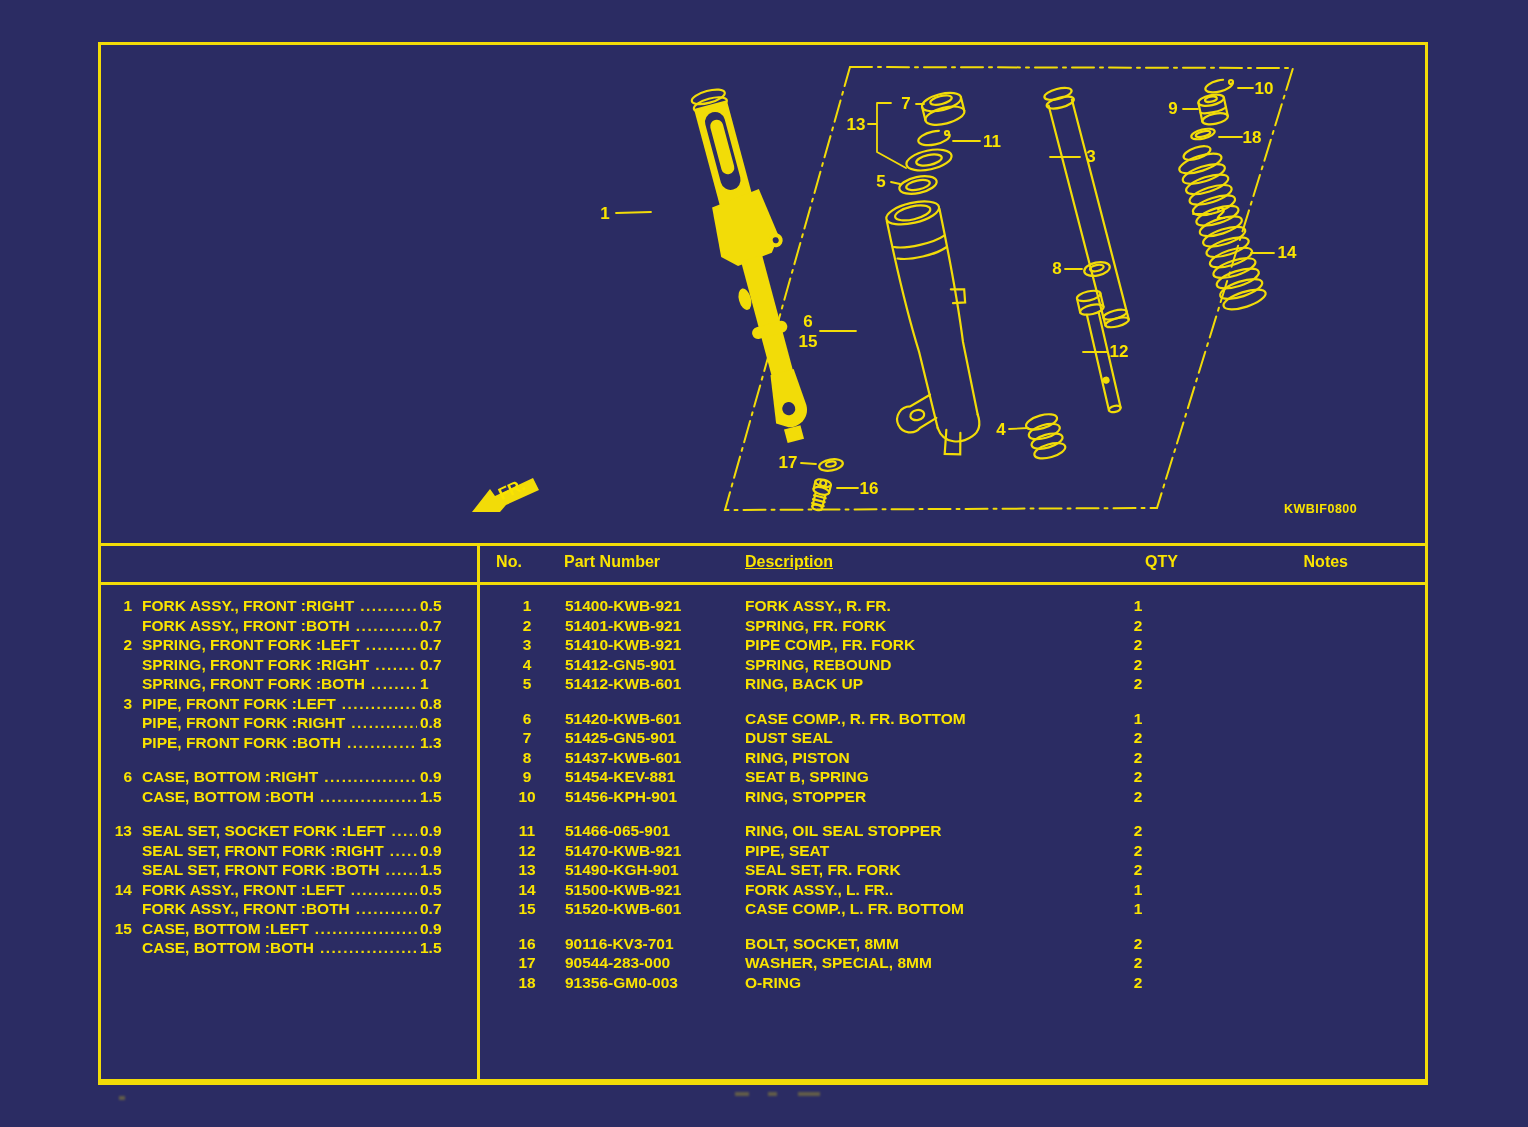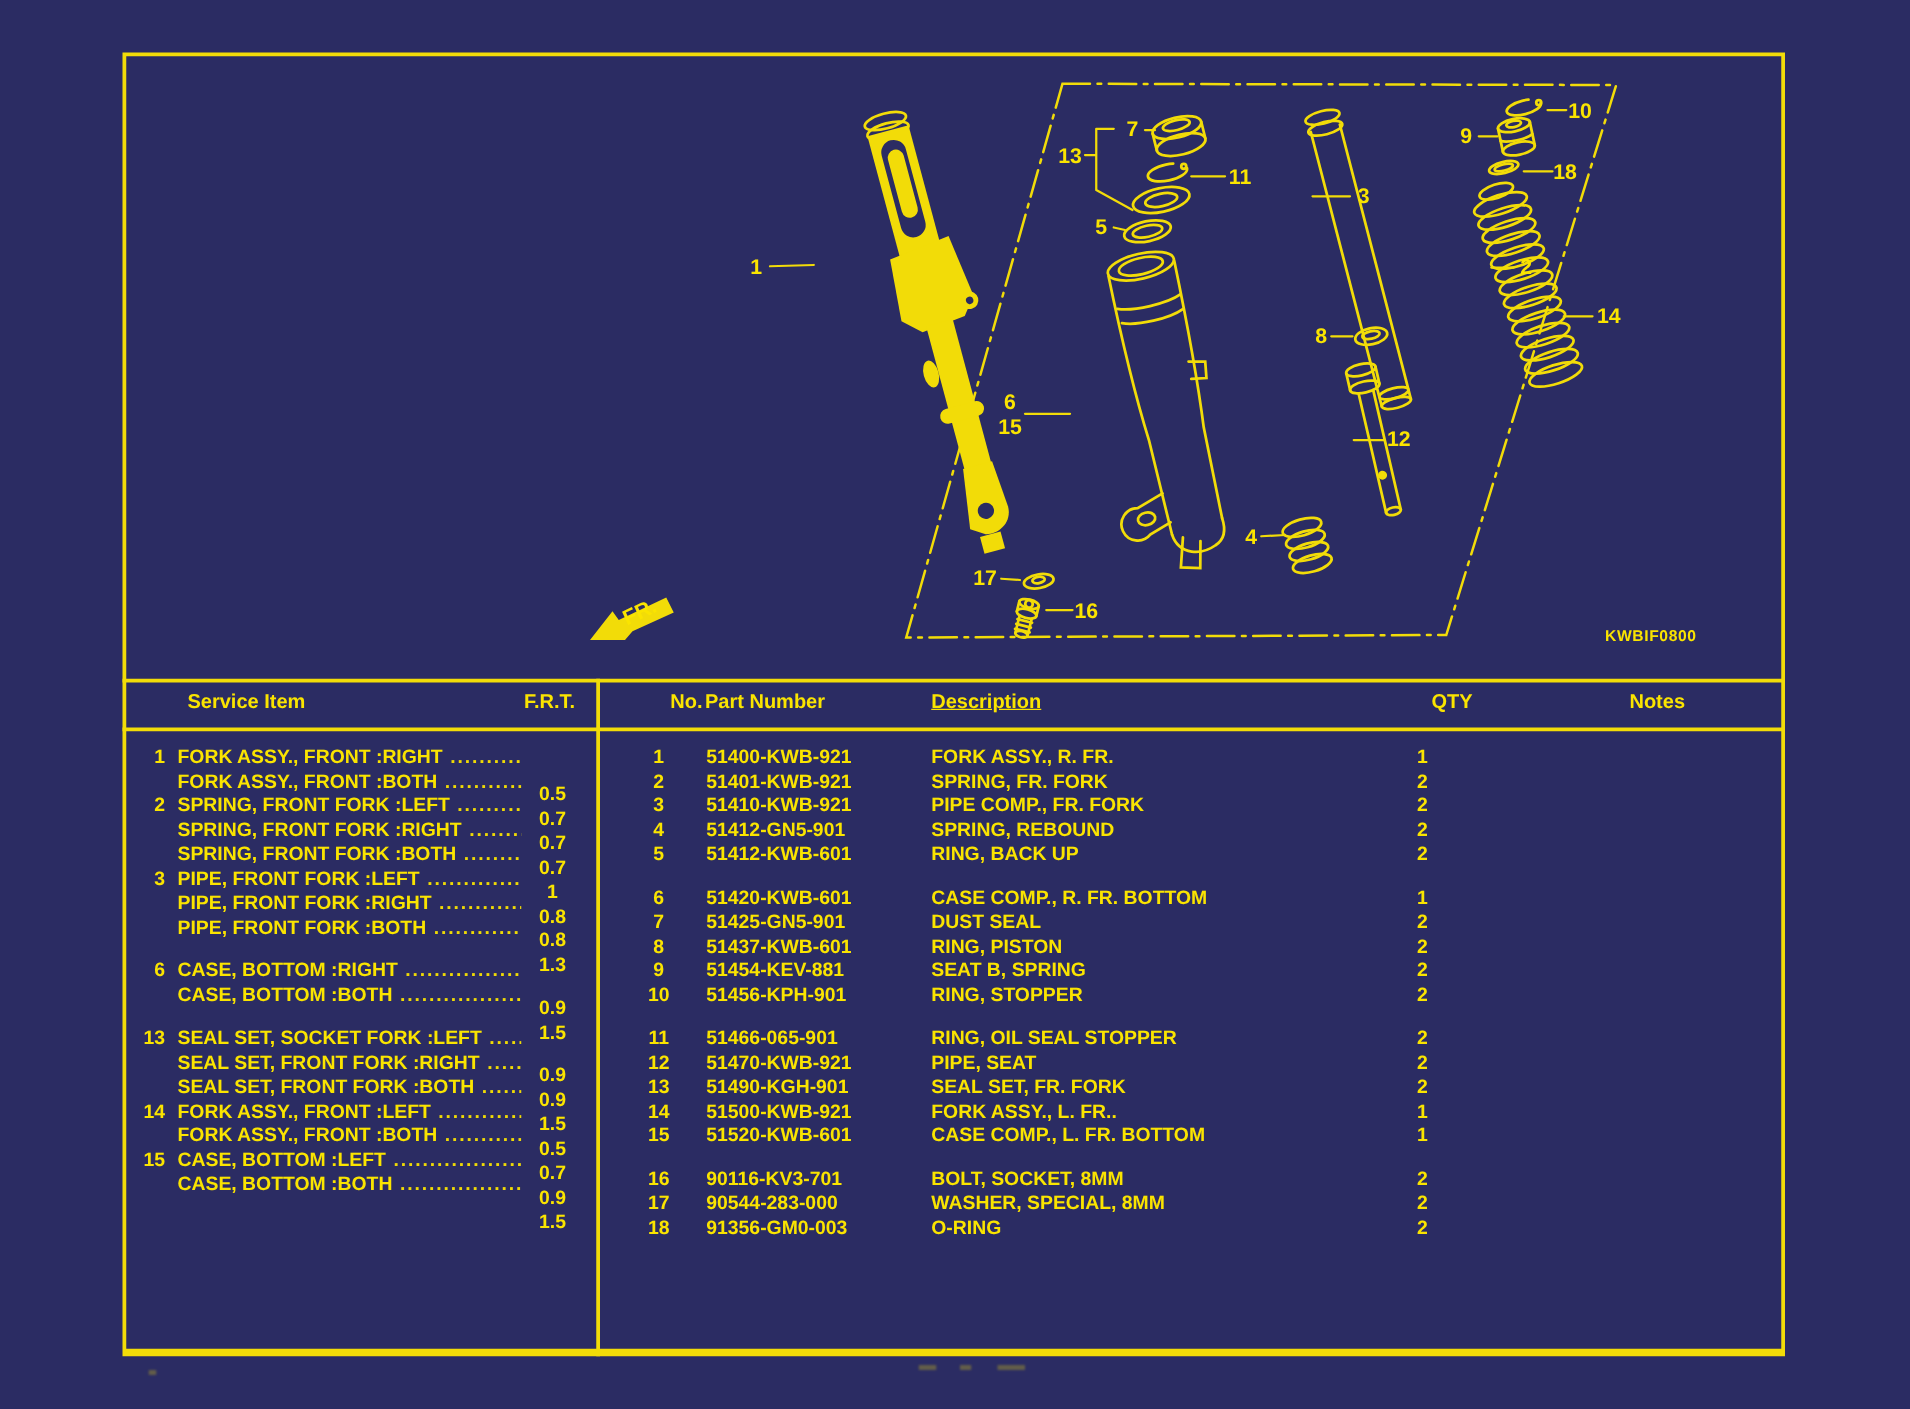--- a/index.html
+++ b/index.html
@@ -20,35 +20,35 @@
   .hline,.vline{position:absolute;background:var(--yl);}
   .titleblock{position:absolute;left:180px;top:160px;}
   .title-code{font-size:36px;letter-spacing:2px;}
   .title-name{font-size:29px;margin-top:14px;letter-spacing:0.5px;}
   
   .svc-head{position:absolute;left:98px;top:551px;width:380px;height:30px;font-size:16px;}
   .svc-head .h-item{position:absolute;left:52px;top:2px;}
   .svc-head .h-frt{position:absolute;right:18px;top:2px;}
   .pt-head{position:absolute;left:478px;top:551px;width:950px;height:30px;font-size:16px;}
   .pt-head span{position:absolute;top:2px;}
-  .ph-no{left:38px;width:46px;text-align:right;}
+  .ph-no{left:8px;width:46px;text-align:center;}
   .ph-part{left:86px;}
   .ph-desc{left:267px;text-decoration:underline;}
   .ph-qty{left:1098px - 478px;}
   .ph-qty{left:620px;width:80px;text-align:right;}
   .ph-notes{left:760px;width:110px;text-align:right;}
   
   .svc-body{position:absolute;left:98px;top:596px;width:380px;font-size:15.5px;}
   .srow{position:relative;height:19.5px;line-height:19.5px;}
   .srow.gap{margin-top:15px;}
   .s-no{position:absolute;left:6px;width:28px;text-align:right;}
   .s-item{position:absolute;left:44px;right:58px;display:flex;overflow:hidden;white-space:nowrap;}
   .s-item .lbl{flex:0 0 auto;}
   .s-item .dots{flex:1 1 auto;overflow:hidden;margin:0 3px 0 6px;letter-spacing:1.5px;opacity:.95;}
-  .s-frt{position:absolute;left:322px;width:44px;text-align:center;margin-top:30px;}
+  .s-frt{position:absolute;left:322px;width:44px;}
   
   .pt-body{position:absolute;left:478px;top:596px;width:950px;font-size:15.5px;}
   .prow{position:relative;height:19.5px;line-height:19.5px;white-space:nowrap;}
   .prow.gap{margin-top:15px;}
   .p-no{position:absolute;left:26px;width:46px;text-align:center;}
   .p-part{position:absolute;left:87px;}
   .p-desc{position:absolute;left:267px;}
   .p-qty{position:absolute;left:620px;width:80px;text-align:center;}
   .p-notes{position:absolute;left:760px;width:110px;text-align:center;}
   svg text{font-family:"Liberation Sans",sans-serif;font-weight:bold;fill:var(--yl-bright);}
@@ -246,24 +246,20 @@
     <g>
       <polygon points="472,512 490,489 495,496 533,478 539,490 506,505 500,512" fill="#f2dc08" stroke="none"></polygon>
       <g transform="rotate(-25 512 490)">
         <text x="512" y="495" font-size="17" text-anchor="middle">FR.</text>
       </g>
     </g>
 
     <text x="1284" y="513" font-size="12.5" letter-spacing="0.5">KWBIF0800</text>
   </svg>
 
-  <div class="svc-head">
-    <span class="h-item">Service Item</span>
-    <span class="h-frt">F.R.T.</span>
-  </div>
 
   <div class="pt-head">
     <span class="ph-no">No.</span>
     <span class="ph-part">Part Number</span>
     <span class="ph-desc">Description</span>
     <span class="ph-qty">QTY</span>
     <span class="ph-notes">Notes</span>
   </div>
 
   <div class="svc-body" id="svc-body">

